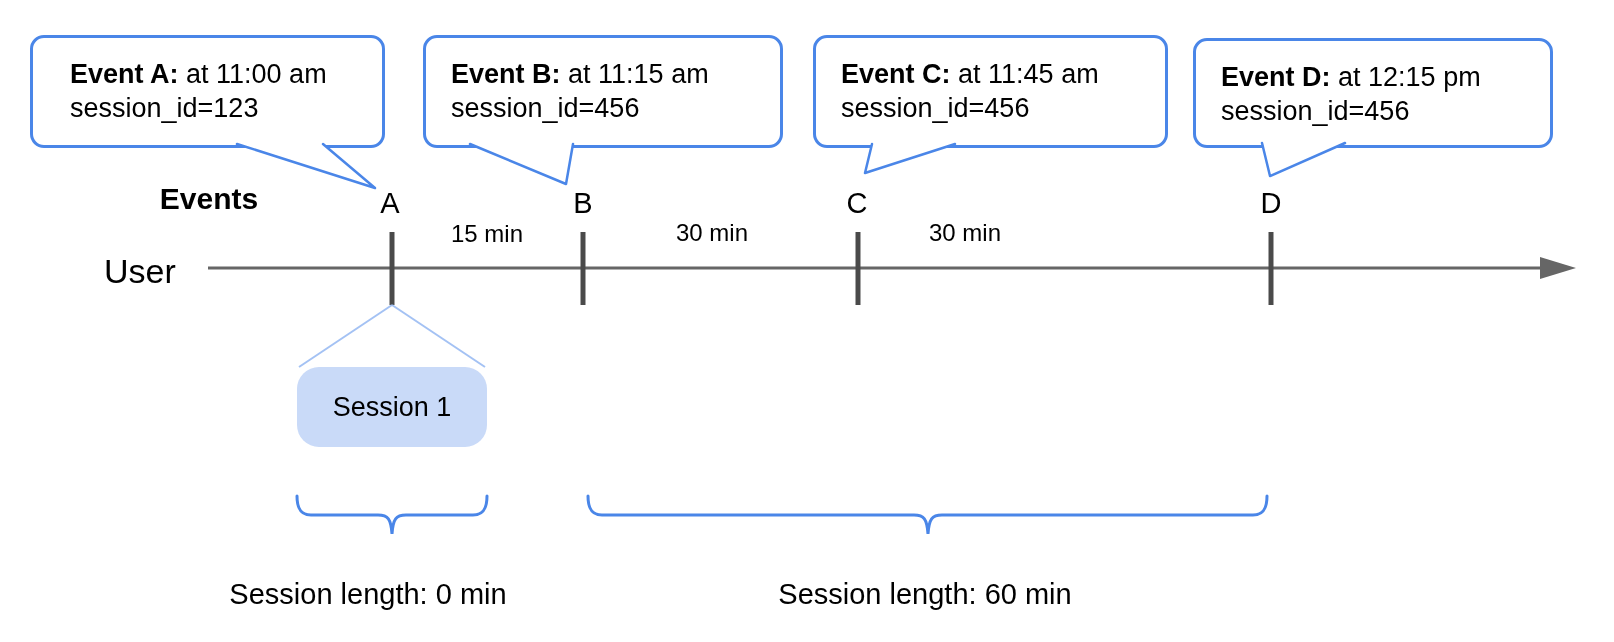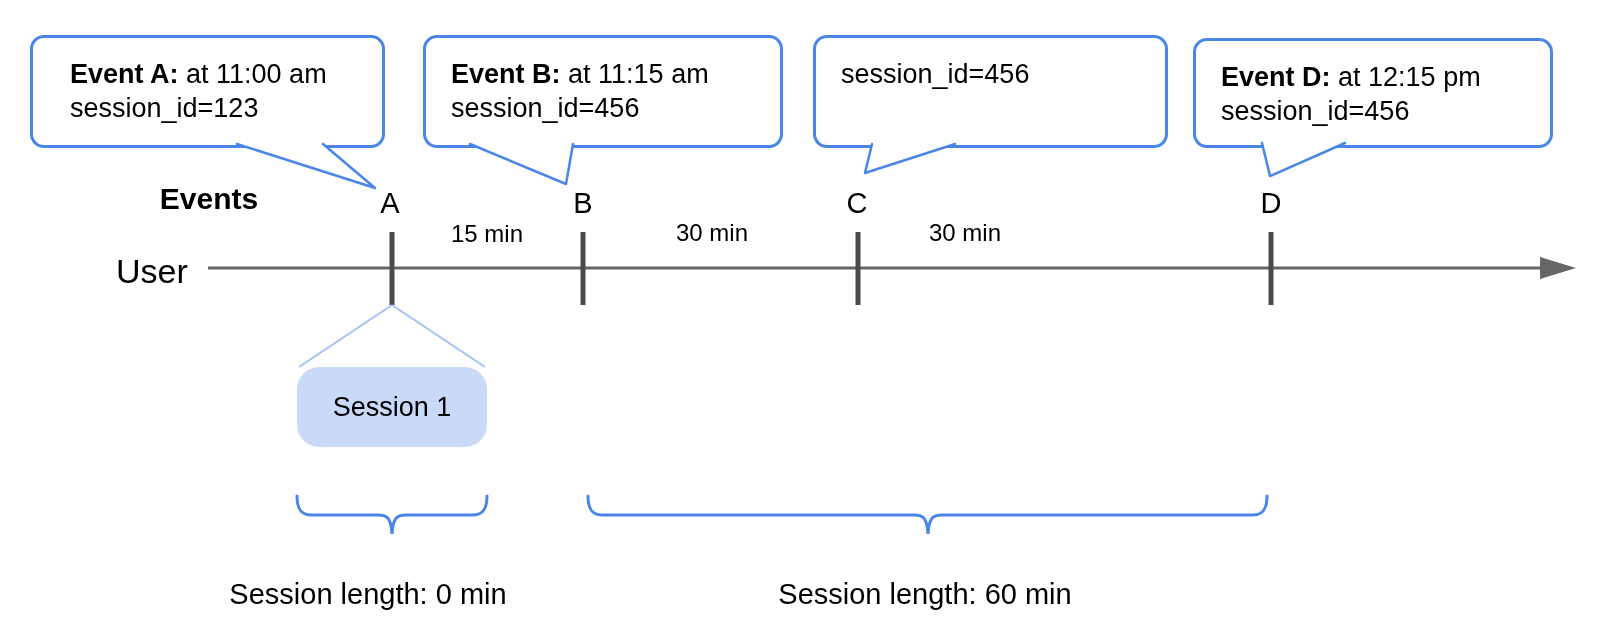--- a/index.html
+++ b/index.html
@@ -52,20 +52,21 @@
     <div><b>Event A:</b> <span>at 11:00 am</span></div>
     <div>session_id=123</div>
   </div>
 
   <div class="callout" style="left:423px;top:35px;width:360px;height:113px;">
     <div><b>Event B:</b> <span>at 11:15 am</span></div>
     <div>session_id=456</div>
   </div>
 
   <div class="callout" style="left:813px;top:35px;width:355px;height:113px;">
+    <div><b>Event C:</b> <span>at 11:45 am</span></div>
     <div>session_id=456</div>
   </div>
 
   <div class="callout" style="left:1193px;top:38px;width:360px;height:110px;">
     <div><b>Event D:</b> <span>at 12:15 pm</span></div>
     <div>session_id=456</div>
   </div>
 
   <svg class="overlay" width="1614" height="642" viewBox="0 0 1614 642">
 
@@ -83,21 +84,21 @@
     <path class="tick" d="M 1271,232 L 1271,305"></path>
 
     <path class="funnel-line" d="M 392,305 L 299,367"></path>
     <path class="funnel-line" d="M 392,305 L 485,367"></path>
 
     <path class="brace" d="M 297,496 C 297,509 301,515 311,515 L 378,515 C 388,515 391,519 392,534 C 393,519 396,515 406,515 L 473,515 C 483,515 487,509 487,496"></path>
     <path class="brace" d="M 588,496 C 588,509 592,515 602,515 L 914,515 C 924,515 927,519 928,534 C 929,519 932,515 942,515 L 1253,515 C 1263,515 1267,509 1267,496"></path>
   </svg>
 
   <div class="axis-label" style="left:209px;top:199px;">Events</div>
-  <div class="user-label" style="left:116px;top:271px;">User</div>
+  <div class="user-label" style="left:104px;top:271px;">User</div>
 
   <div class="event-letter" style="left:390px;top:203px;">A</div>
   <div class="event-letter" style="left:583px;top:203px;">B</div>
   <div class="event-letter" style="left:857px;top:203px;">C</div>
   <div class="event-letter" style="left:1271px;top:203px;">D</div>
 
   <div class="interval-label" style="left:487px;top:234px;">15 min</div>
   <div class="interval-label" style="left:712px;top:233px;">30 min</div>
   <div class="interval-label" style="left:965px;top:233px;">30 min</div>
 

